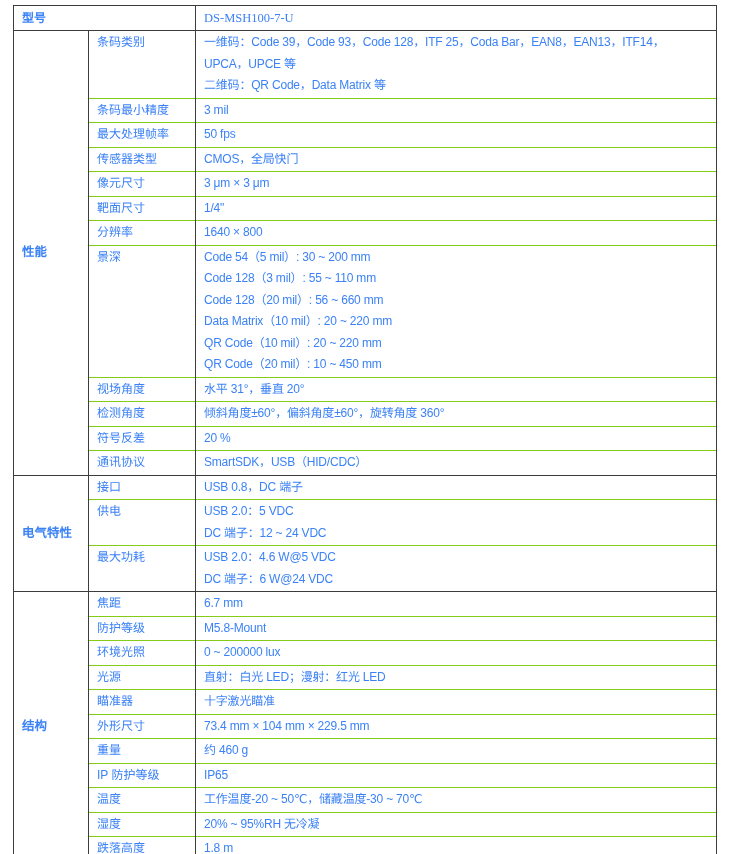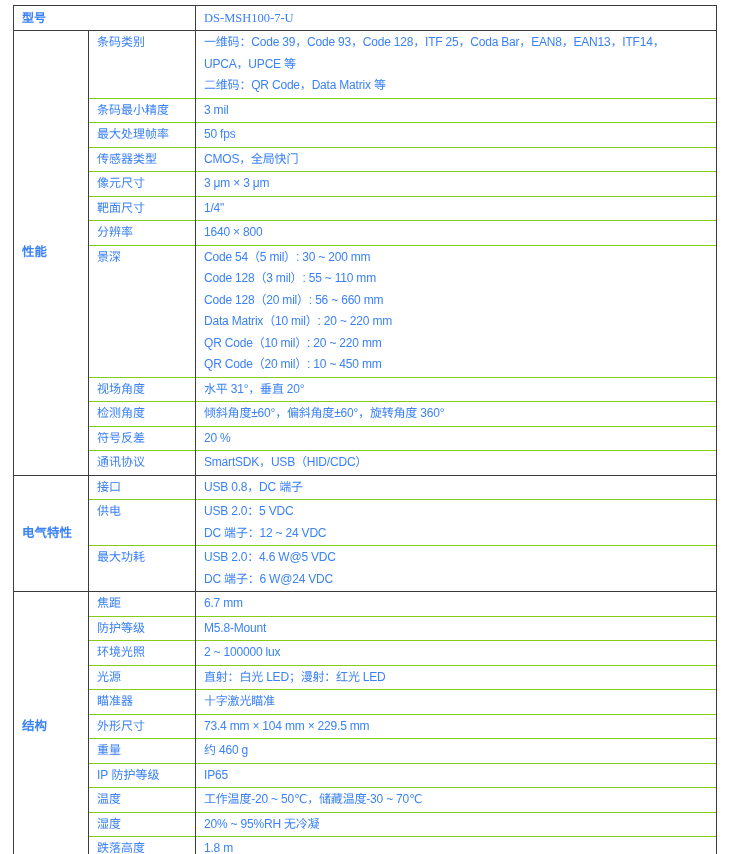--- a/index.html
+++ b/index.html
@@ -174,21 +174,21 @@
         </tr>
         <tr>
           <td class="label">防护等级</td>
           <td class="value">
             <div class="line">M5.8-Mount</div>
           </td>
         </tr>
         <tr>
           <td class="label">环境光照</td>
           <td class="value">
-            <div class="line">2 ~ 100000 lux</div>
+            <div class="line">0 ~ 200000 lux</div>
           </td>
         </tr>
         <tr>
           <td class="label">光源</td>
           <td class="value">
             <div class="line">直射：白光 LED；漫射：红光 LED</div>
           </td>
         </tr>
         <tr>
           <td class="label">瞄准器</td>

